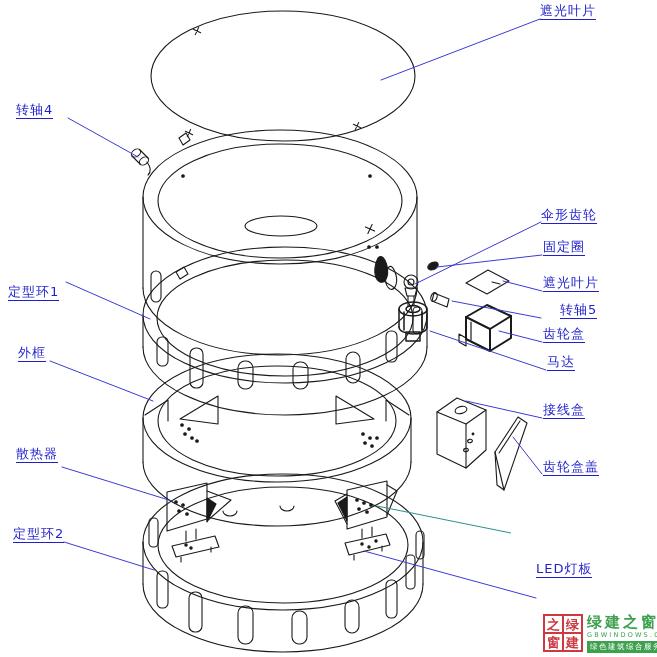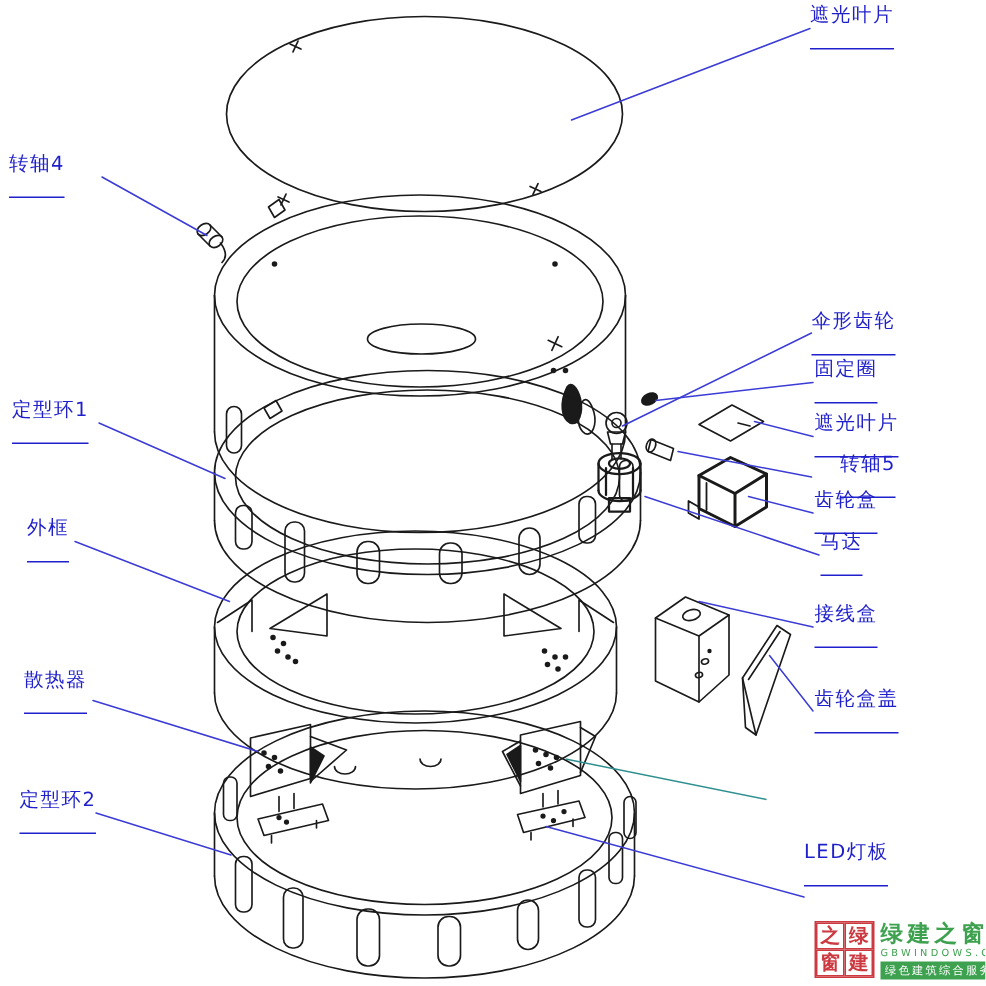--- a/index.html
+++ b/index.html
@@ -4,21 +4,21 @@
 <style>
   html,body{margin:0;padding:0;background:#ffffff;}
   #canvas{
     position:relative;width:657px;height:657px;background:#ffffff;
     font-family:"DejaVu Sans","Liberation Sans",sans-serif;overflow:hidden;
   }
   #art{position:absolute;left:0;top:0;}
   .lbl{
     position:absolute;display:inline-block;
     font-size:13px;line-height:15px;letter-spacing:1px;
-    color:#1f1fcc;border-bottom:1px solid #1f1fcc;padding-bottom:14px;
+    color:#1f1fcc;border-bottom:1px solid #1f1fcc;padding-bottom:1px;
     white-space:nowrap;
   }
   
   #watermark{position:absolute;left:543px;top:614px;display:flex;align-items:flex-start;}
   #seal{
     display:grid;grid-template-columns:19px 19px;grid-template-rows:18px 18px;
     border:1px solid #cc3940;background:#fff;
   }
   #seal span{
     display:flex;align-items:center;justify-content:center;
@@ -241,22 +241,22 @@
     <path d="M546,370 L430,331"></path>
     <path d="M542,418 L466,401"></path>
     <path d="M542,474 L513,437"></path>
   </g>
   <g>
     <path d="M377,506 L511,533" stroke="#2d8f8f" stroke-width="1" fill="none"></path>
   </g>
 </svg>
 
 <span class="lbl" style="left:540px;top:3px">遮光叶片</span>
-<span class="lbl" style="left:6px;top:102px">转轴4</span>
-<span class="lbl" style="left:8px;top:266px">定型环1</span>
+<span class="lbl" style="left:16px;top:102px">转轴4</span>
+<span class="lbl" style="left:8px;top:284px">定型环1</span>
 <span class="lbl" style="left:18px;top:345px">外框</span>
 <span class="lbl" style="left:16px;top:446px">散热器</span>
 <span class="lbl" style="left:13px;top:526px">定型环2</span>
 <span class="lbl" style="left:541px;top:207px">伞形齿轮</span>
 <span class="lbl" style="left:543px;top:239px">固定圈</span>
 <span class="lbl" style="left:543px;top:275px">遮光叶片</span>
 <span class="lbl" style="left:560px;top:302px">转轴5</span>
 <span class="lbl" style="left:543px;top:326px">齿轮盒</span>
 <span class="lbl" style="left:547px;top:354px">马达</span>
 <span class="lbl" style="left:543px;top:402px">接线盒</span>

